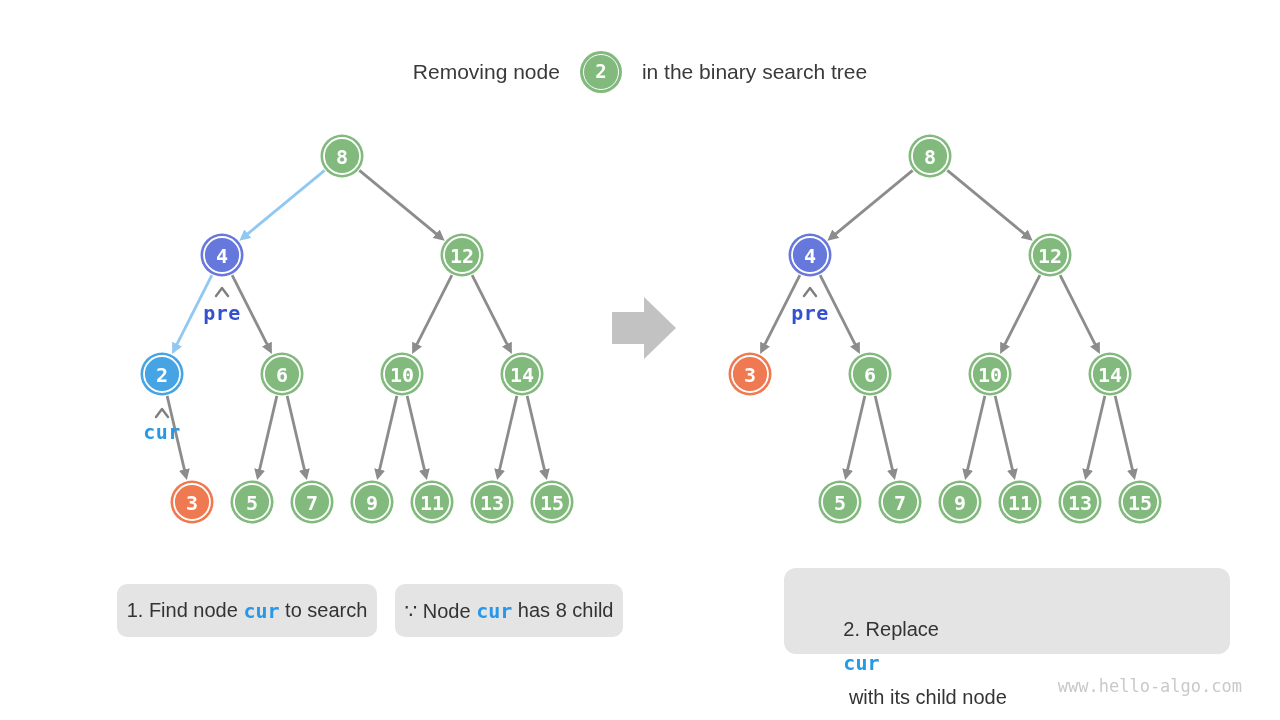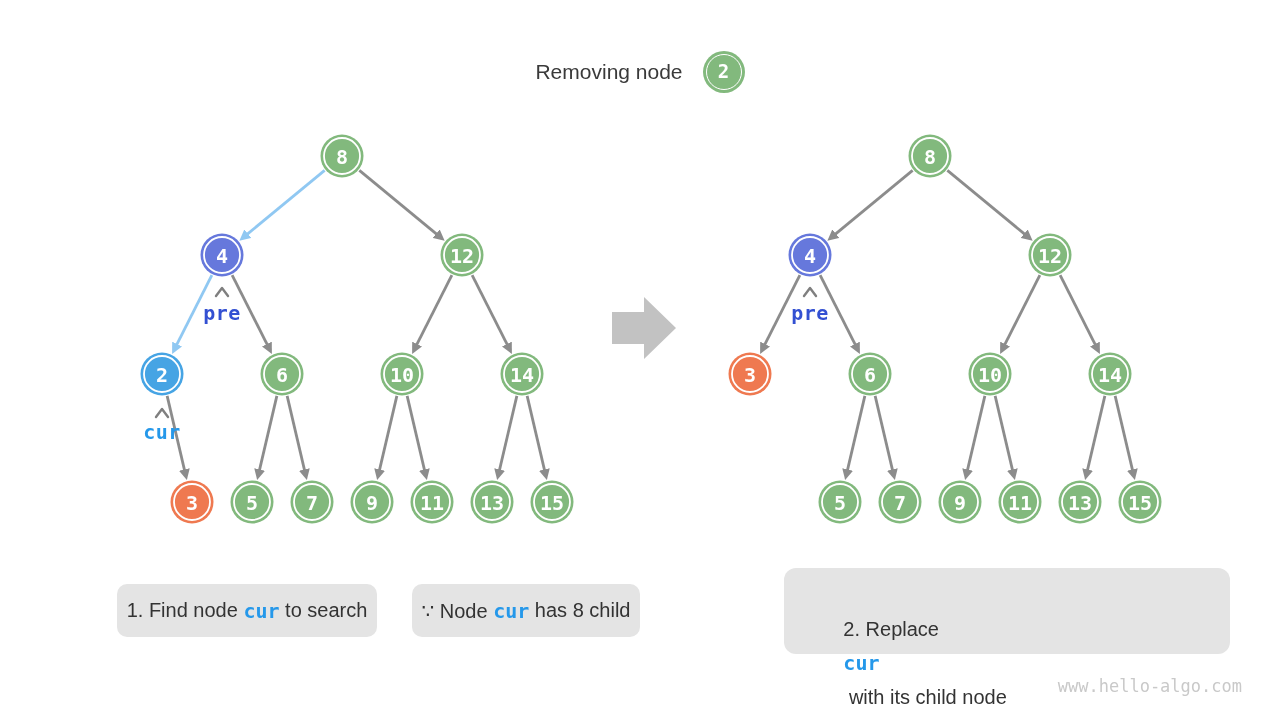--- a/index.html
+++ b/index.html
@@ -29,21 +29,21 @@
     color:#fff;font-family:"DejaVu Sans Mono",monospace;font-weight:bold;font-size:19px;
     position:relative;top:-1px;
   }
 
   
   .note-box{
     position:absolute;background:var(--box-bg,#e4e4e4);border-radius:10px;
     color:var(--box-text,#333);font-size:20px;
   }
   .box1{left:117px;top:584px;width:260px;height:53px;display:flex;align-items:center;justify-content:center;}
-  .box2{left:395px;top:584px;width:228px;height:53px;display:flex;align-items:center;justify-content:center;margin-left:17px;}
+  .box2{left:395px;top:584px;width:228px;height:53px;display:flex;align-items:center;justify-content:center;}
   .box3{left:784px;top:568px;width:446px;height:86px;border-radius:12px;padding:10px 0 0 26px;box-sizing:border-box;}
   .box3 .line{line-height:34px;white-space:pre;}
   .seg{white-space:pre;}
   .seg-cur{color:var(--cur,#2598ea);font-family:"DejaVu Sans Mono",monospace;font-weight:bold;}
 
   .watermark{
     position:absolute;right:38px;top:676px;
     font-family:"DejaVu Sans Mono",monospace;font-size:17px;
     color:var(--wm,#c9c9c9);
   }
@@ -239,20 +239,21 @@
         </g>
       </g>
       <polygon points="612,312 644,312 644,297 676,328 644,359 644,344 612,344" fill="#c2c2c2"></polygon>
     </svg>
 
   <div class="title-row">
     <span>Removing node</span>
     <span class="title-node">
       <span class="title-node-num">2</span>
     </span>
+    <span>in the binary search tree</span>
   </div>
 
   <div class="note-box box1">
     <span class="seg">1. Find node </span>
     <span class="seg seg-cur">cur</span>
     <span class="seg"> to search</span>
   </div>
 
   <div class="note-box box2">
     <span class="seg">∵ Node </span>

